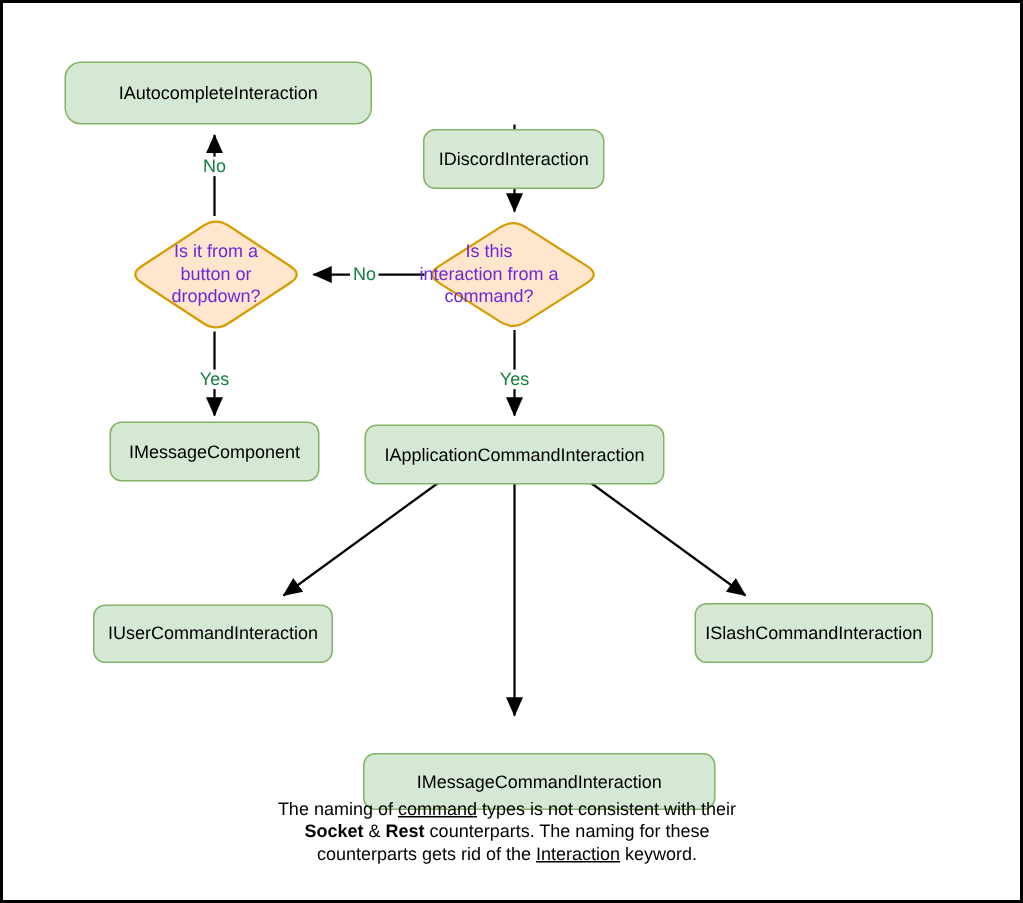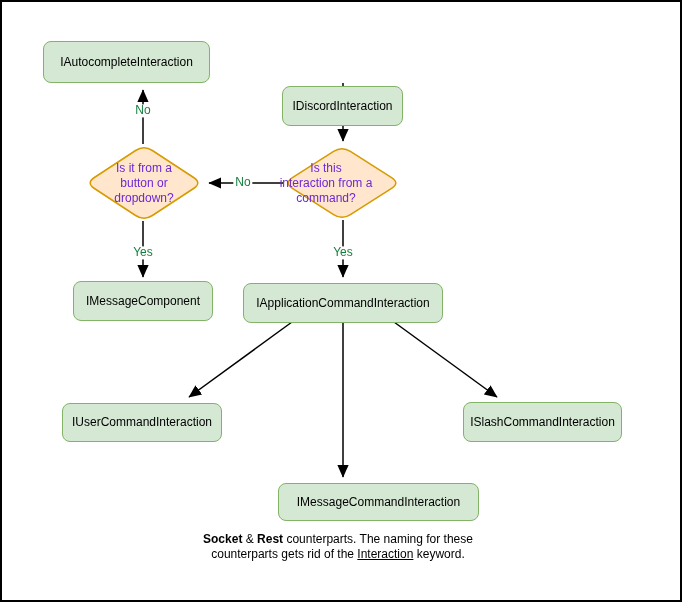--- a/index.html
+++ b/index.html
@@ -65,48 +65,49 @@
     <line x1="141" y1="142" x2="141" y2="88" stroke="#000000" stroke-width="1.5" marker-end="url(#arrow)"></line>
     <line x1="341" y1="81" x2="341" y2="139" stroke="#000000" stroke-width="1.5" marker-end="url(#arrow)"></line>
     <line x1="281" y1="181" x2="207" y2="181" stroke="#000000" stroke-width="1.5" marker-end="url(#arrow)"></line>
     <line x1="141" y1="219" x2="141" y2="275" stroke="#000000" stroke-width="1.5" marker-end="url(#arrow)"></line>
     <line x1="341" y1="218" x2="341" y2="275" stroke="#000000" stroke-width="1.5" marker-end="url(#arrow)"></line>
     <line x1="290" y1="320" x2="187" y2="395" stroke="#000000" stroke-width="1.5" marker-end="url(#arrow)"></line>
     <line x1="341" y1="320" x2="341" y2="475" stroke="#000000" stroke-width="1.5" marker-end="url(#arrow)"></line>
     <line x1="392" y1="320" x2="495" y2="395" stroke="#000000" stroke-width="1.5" marker-end="url(#arrow)"></line>
   </svg>
 
-  <div class="node" style="left:41px;top:39px;width:167px;height:42px;">IAutocompleteInteraction</div>
+  <div class="node" style="left:41px;top:39px;width:205px;height:42px;border-radius:11px;">IAutocompleteInteraction</div>
 
   <div class="node" style="left:280px;top:40px;width:121px;height:40px;margin-top:44px;">IDiscordInteraction</div>
 
   <div class="node" style="left:71px;top:279px;width:140px;height:40px;">IMessageComponent</div>
 
   <div class="node" style="left:241px;top:281px;width:200px;height:40px;">IApplicationCommandInteraction</div>
 
   <div class="node" style="left:60px;top:401px;width:160px;height:39px;">IUserCommandInteraction</div>
 
   <div class="node" style="left:461px;top:400px;width:159px;height:40px;">ISlashCommandInteraction</div>
 
-  <div class="node" style="left:240px;top:481px;width:201px;height:38px;margin-left:36px;">IMessageCommandInteraction</div>
+  <div class="node" style="left:240px;top:500px;width:235px;height:38px;">IMessageCommandInteraction</div>
 
   <div class="decision-label" style="left:142px;top:181px;">
     <div>Is it from a</div>
     <div>button or</div>
     <div>dropdown?</div>
   </div>
   <div class="decision-label" style="left:324px;top:181px;">
     <div>Is this</div>
     <div>interaction from a</div>
     <div>command?</div>
   </div>
 
   <div class="edge-label" style="left:141px;top:109px;">No</div>
   <div class="edge-label" style="left:241px;top:181px;">No</div>
   <div class="edge-label" style="left:141px;top:251px;">Yes</div>
   <div class="edge-label" style="left:341px;top:251px;">Yes</div>
 
   <div class="note">
+    <div><span>The naming of </span><span class="u">command</span><span> types is not consistent with their</span></div>
     <div><span class="b">Socket</span><span> &amp; </span><span class="b">Rest</span><span> counterparts. The naming for these</span></div>
     <div><span>counterparts gets rid of the </span><span class="u">Interaction</span><span> keyword.</span></div>
   </div>
 
 </div>
 
 </body></html>

